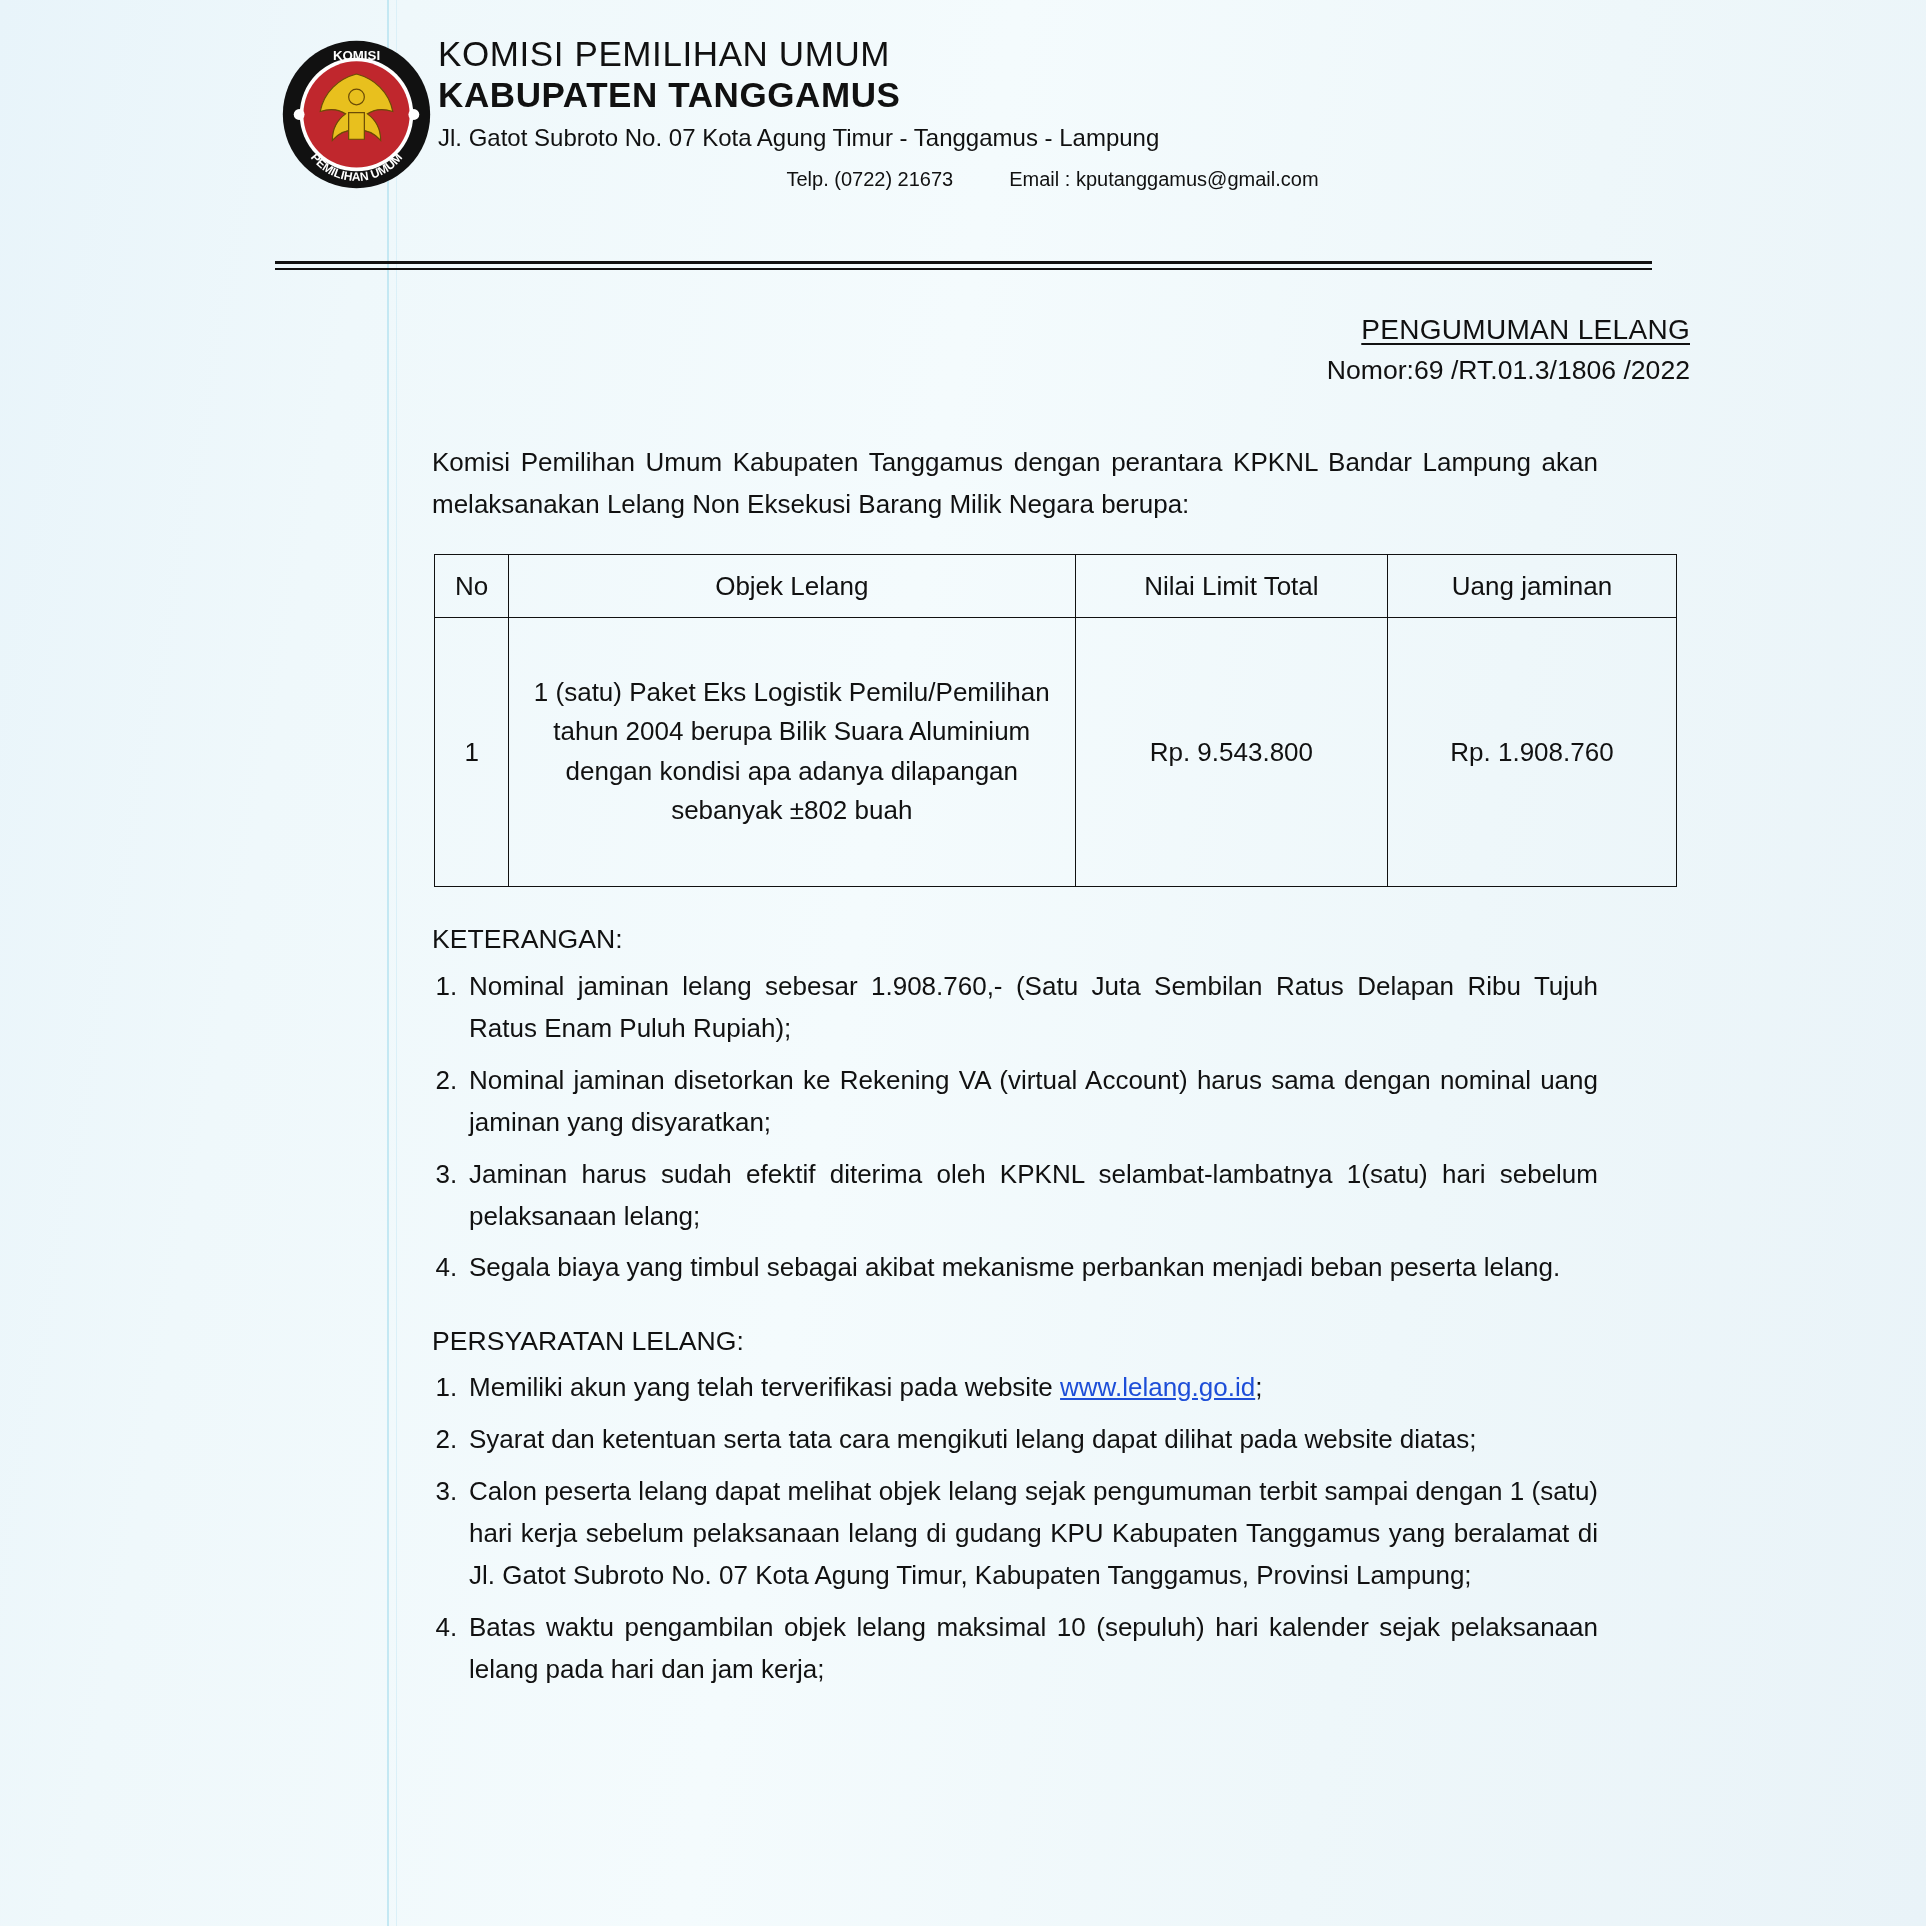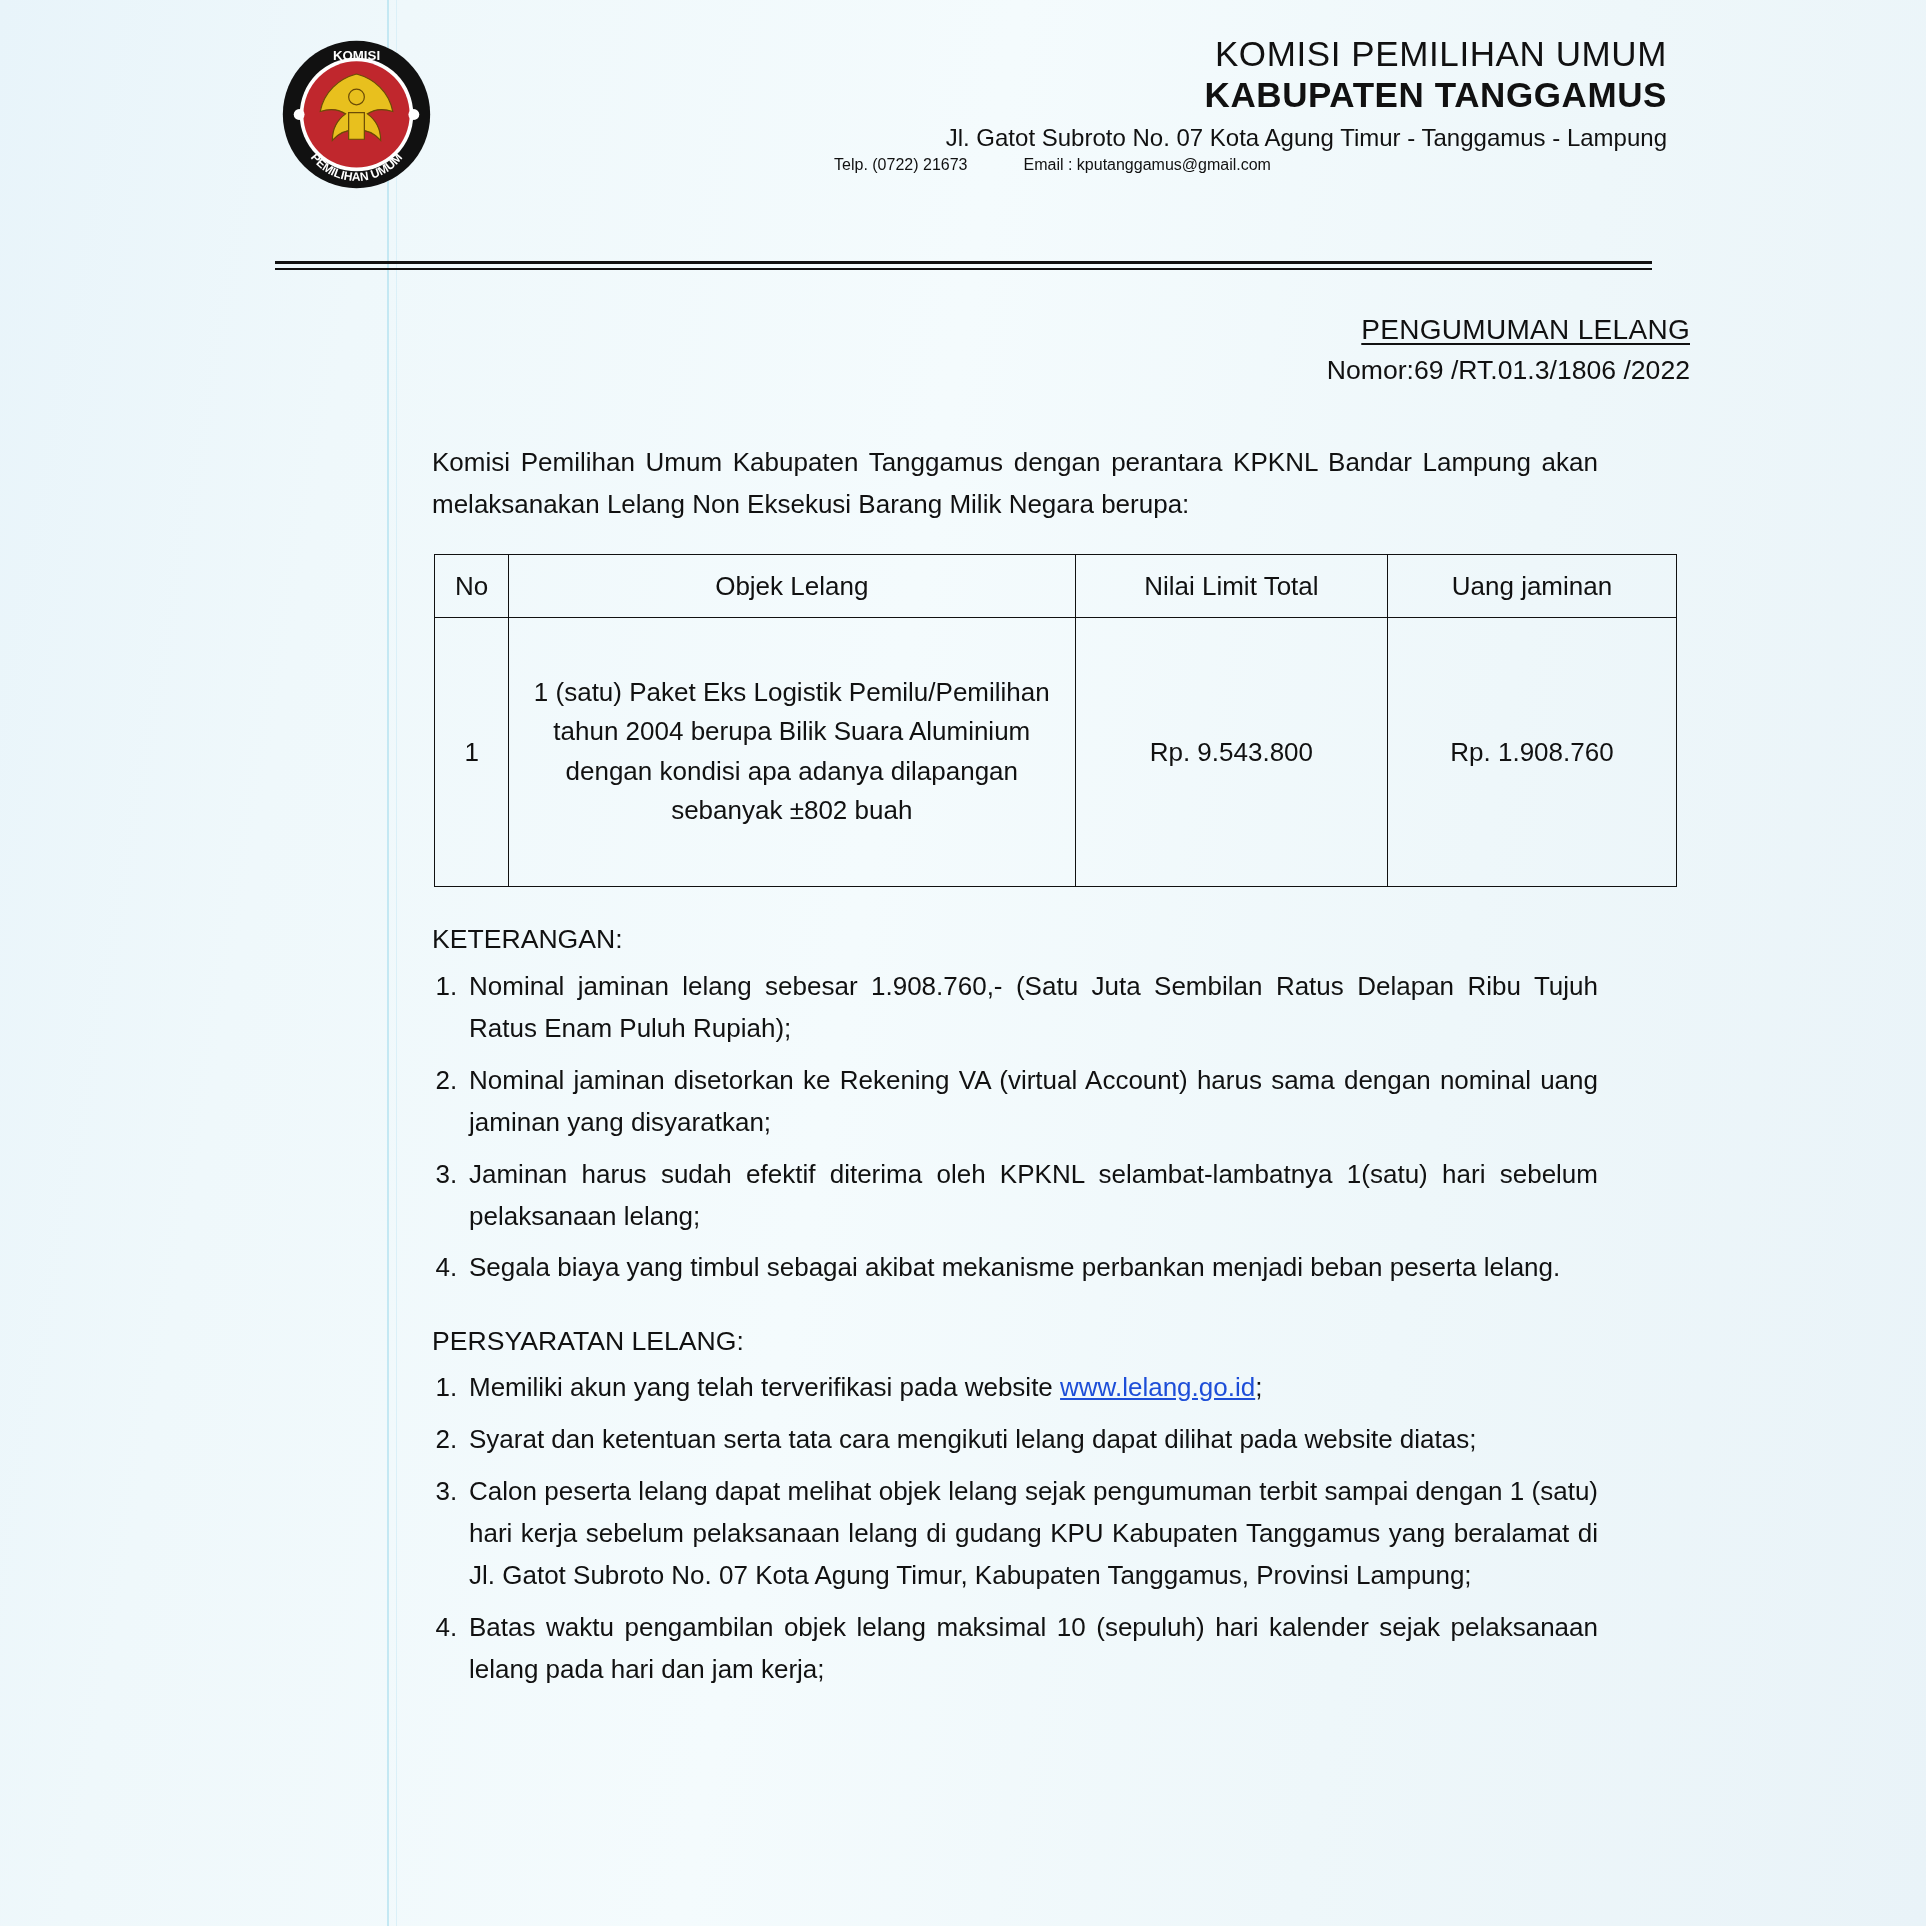--- a/index.html
+++ b/index.html
@@ -54,21 +54,21 @@
     height: 199px;
     flex: 0 0 151px;
     position: relative;
     margin-left: 21px;
     margin-top: 6px;
     text-align: center;
   }
   .logo svg { display:block; }
   .header-text {
     flex: 1;
-    text-align: right;
+    text-align: left;
     padding-left: 6px;
   }
   .org-line1 {
     font-size: 35px;
     letter-spacing: 0.6px;
     line-height: 1.18;
     white-space: nowrap;
   }
   .org-line2 {
     font-size: 35px;
@@ -80,22 +80,22 @@
   .addr {
     font-size: 24px;
     line-height: 1.3;
     margin-top: 6px;
     white-space: nowrap;
   }
   .contact-row {
     display: flex;
     justify-content: center;
     gap: 56px;
-    font-size: 16px;
-    margin-top: 3px;
+    font-size: 20px;
+    margin-top: 15px;
     white-space: nowrap;
   }
   .rule-wrap {
     position: absolute;
     left: 275px;
     top: 261px;
     width: 1377px;
   }
   .rule-thick {
     height: 3px;

